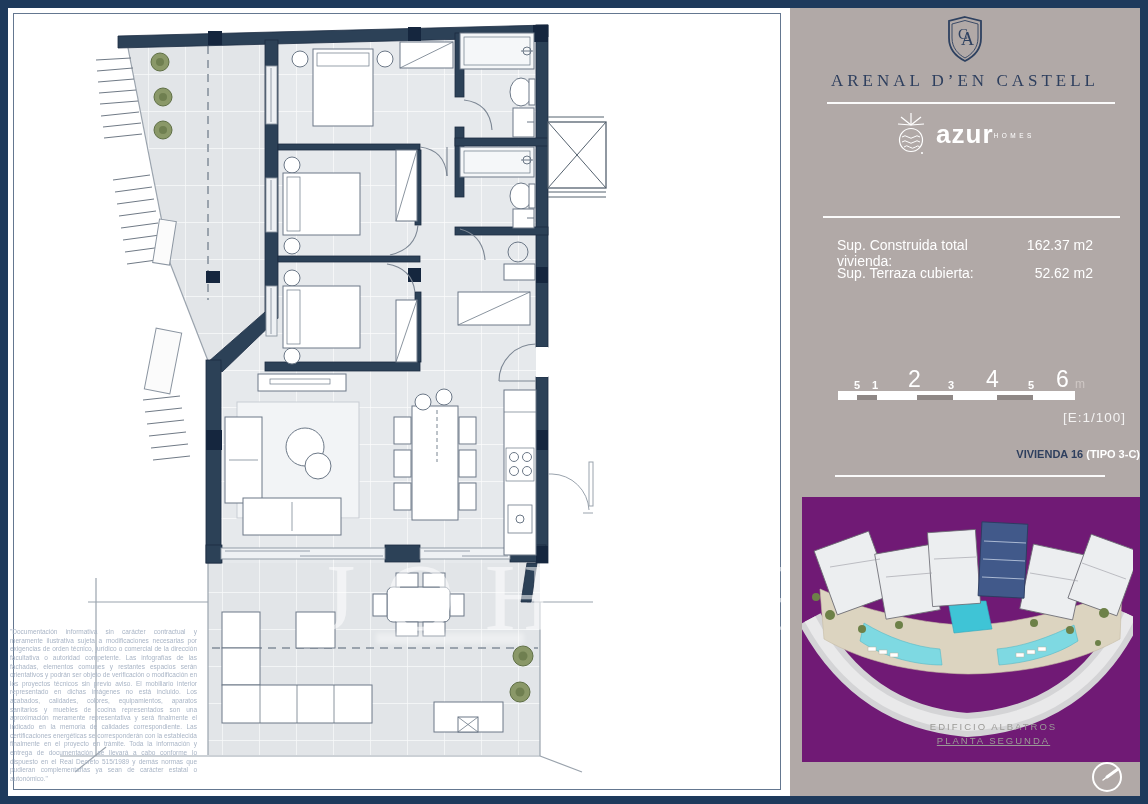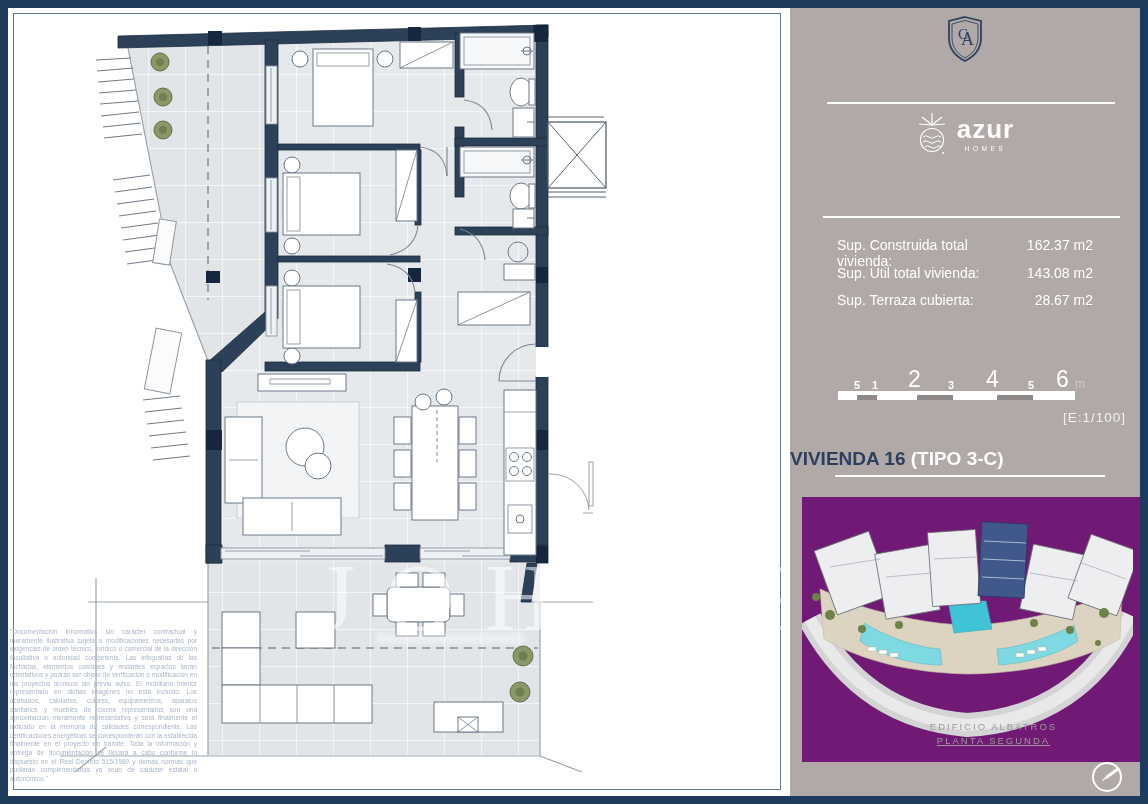--- a/index.html
+++ b/index.html
@@ -20,36 +20,36 @@
   
   .sidebar{position:absolute;left:790px;top:8px;width:350px;height:788px;background:#b1a9a7;z-index:10;}
   .shield{position:absolute;left:157px;top:7px;}
   .brand-title{position:absolute;left:0;top:63px;width:100%;text-align:center;
                font-family:"Liberation Serif",serif;font-size:17px;letter-spacing:4px;color:#2e3f5e;}
   .hr{position:absolute;height:2px;background:rgba(255,255,255,.95);}
   .hr1{left:37px;right:25px;top:94px;}
   .hr2{left:33px;right:20px;top:208px;}
   .hr3{left:45px;right:35px;top:467px;}
   .azur-row{position:absolute;left:0;top:103px;width:100%;display:flex;justify-content:center;align-items:center;gap:9px;}
-  .azur-word{display:flex;flex-direction:column;align-items:center;}
+  .azur-word{display:flex;flex-direction:row;align-items:center;}
   .azur-name{color:#fff;font-size:26px;font-weight:bold;letter-spacing:1px;line-height:1;}
   .azur-sub{color:#fff;font-size:6.5px;letter-spacing:3.5px;margin-top:3px;}
   .sup-title{position:absolute;left:0;top:181px;width:100%;text-align:center;color:#fff;
              font-size:18.5px;font-weight:bold;letter-spacing:1px;}
   .sup-rows{position:absolute;left:47px;right:47px;top:229px;}
   .sup-row{display:flex;justify-content:space-between;color:#fff;font-size:14px;height:27.5px;align-items:flex-start;}
   .scale{position:absolute;left:0;top:350px;width:350px;height:52px;color:#fff;}
   .scale span{position:absolute;bottom:19px;}
   .sc-sm{font-size:11px;font-weight:bold;}
   .sc-lg{font-size:23px;font-weight:400;line-height:1;}
   .sc-m{font-size:12px;color:#cfc8c5;font-weight:400;}
   .scale-bar{position:absolute;left:48px;top:33px;width:237px;height:9px;background:#fff;}
   .scale-seg{position:absolute;top:37px;height:5px;background:#8f8886;}
   .ratio{position:absolute;right:14px;top:402px;font-size:13.5px;color:rgba(255,255,255,.85);letter-spacing:1px;margin-left:24px;}
-  .unit-line{position:absolute;left:0;top:440px;width:100%;text-align:left;font-size:19px;font-weight:bold;}
+  .unit-line{position:absolute;left:0;top:440px;width:100%;text-align:right;font-size:11px;font-weight:bold;}
   .unit-name{color:#2e3f5e;}
   .unit-type{color:#fff;}
   .card{position:absolute;left:12px;top:489px;width:383px;height:265px;background:#701a75;}
   .card-caption{position:absolute;left:0;width:100%;text-align:center;color:#9b9a97;
                 font-size:9.5px;letter-spacing:2px;}
   .cap1{top:224px;} .cap2{top:238px;text-decoration:underline;}
   .compass{position:absolute;left:300px;top:752px;}
 </style>
 </head>
 <body>
@@ -341,20 +341,21 @@
 
   <div class="sidebar">
 
     <svg class="shield" width="36" height="48" viewBox="0 0 36 48">
       <path d="M18 2 L34 6 V23 C34 35 26 42 18 46 C10 42 2 35 2 23 V6 Z" fill="none" stroke="#2e4160" stroke-width="1.8"></path>
       <path d="M18 5.5 L31 9 V23 C31 33 24.5 39.5 18 43 C11.5 39.5 5 33 5 23 V9 Z" fill="none" stroke="#2e4160" stroke-width="0.9"></path>
       <text x="11" y="24" font-family="Liberation Serif, serif" font-size="15" fill="#2e4160">C</text>
       <text x="14" y="30" font-family="Liberation Serif, serif" font-size="18" fill="#2e4160">A</text>
     </svg>
 
+    <div class="brand-title">ARENAL D’EN CASTELL</div>
     <div class="hr hr1"></div>
 
     <div class="azur-row">
       <svg width="32" height="46" viewBox="0 0 32 46">
         <g stroke="#ffffff" stroke-width="1.2" fill="none">
           <line x1="16" y1="14" x2="16" y2="2"></line>
           <line x1="16" y1="14" x2="6" y2="6"></line>
           <line x1="16" y1="14" x2="26" y2="6"></line>
           <line x1="16" y1="14" x2="3" y2="13"></line>
           <line x1="16" y1="14" x2="29" y2="13"></line>
@@ -372,26 +373,22 @@
     </div>
 
     <div class="hr hr2"></div>
 
     <div class="sup-rows">
       <div class="sup-row">
         <span>Sup. Construida total vivienda:</span>
         <span>162.37 m2</span>
       </div>
       <div class="sup-row">
-        <span>Sup. Útil total vivienda:</span>
-        <span>143.08 m2</span>
-      </div>
-      <div class="sup-row">
         <span>Sup. Terraza cubierta:</span>
-        <span>28.67 m2</span>
+        <span>52.62 m2</span>
       </div>
     </div>
 
     <div class="scale">
       <span class="sc-sm" style="left:64px">5</span>
       <span class="sc-sm" style="left:82px">1</span>
       <span class="sc-lg" style="left:118px">2</span>
       <span class="sc-sm" style="left:158px">3</span>
       <span class="sc-lg" style="left:196px">4</span>
       <span class="sc-sm" style="left:238px">5</span>

